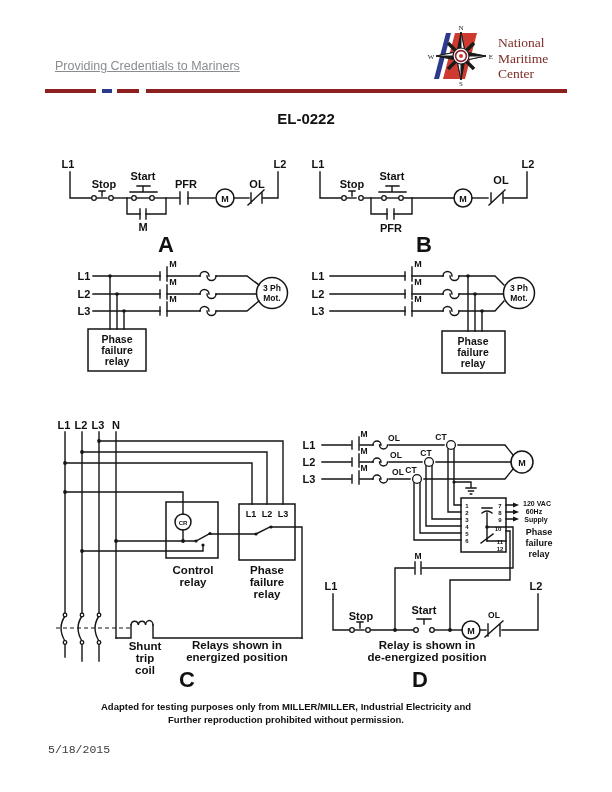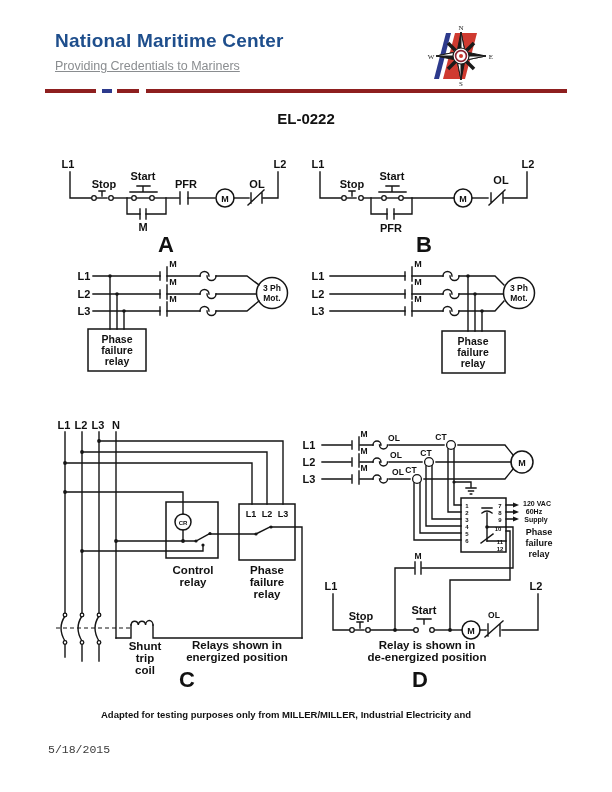--- a/index.html
+++ b/index.html
@@ -14,21 +14,21 @@
   #rule{position:absolute;left:45px;top:89px;width:522px;height:3.5px;
         background:linear-gradient(to right,
           #8e1f1f 0,#8e1f1f 9.7%,#fff 9.7%,#fff 10.9%,
           #2d3a8c 10.9%,#2d3a8c 12.8%,#fff 12.8%,#fff 13.8%,
           #8e1f1f 13.8%,#8e1f1f 18.0%,#fff 18.0%,#fff 19.3%,
           #8e1f1f 19.3%,#8e1f1f 100%);}
   #doc-title{position:absolute;left:0;top:110px;width:612px;text-align:center;
              font-size:15px;font-weight:bold;color:#111;}
   
   #footer{position:absolute;left:0;top:701px;width:572px;text-align:center;
-          font-size:9.5px;font-weight:bold;color:#111;line-height:12.6px;margin-top:8px;}
+          font-size:9.5px;font-weight:bold;color:#111;line-height:12.6px;}
   #date{position:absolute;left:48px;top:743px;font-family:Liberation Mono, monospace;
         font-size:11.5px;color:#3a3a3a;}
   
   #diagrams{position:absolute;left:0;top:0;}
   .w{stroke:#151515;stroke-width:1.4;fill:none;stroke-linecap:square;}
   .wd{stroke:#151515;stroke-width:1.2;fill:none;stroke-dasharray:4 3;}
   .box{stroke:#151515;stroke-width:1.5;fill:none;}
   .dot{fill:#151515;stroke:none;}
   .oc{fill:#fff;stroke:#151515;stroke-width:1.3;}
   .t,.t8,.t9,.t7,.t6,.t10,.t12,.t22{font-family:"Liberation Sans",sans-serif;fill:#111;
@@ -41,21 +41,20 @@
   .t7{font-size:7px;}
   .t6{font-size:6px;}
   .t22{font-size:22px;}
   .ts{font-family:"Liberation Serif",serif;font-size:7px;fill:#222;text-anchor:middle;}
 </style>
 </head>
 <body>
 
 <div id="page">
 
-  <div id="org-name">National Maritime Center</div>
   <div id="tagline">Providing Credentials to Mariners</div>
 
   <svg id="logo-svg" width="74" height="64" viewBox="0 0 74 64">
     <g>
       <polygon points="13,57 25,11 30,11 18,57" fill="#2d3a8c"></polygon>
       <polygon points="22,57 34,11 56,11 44,57" fill="#cf3a30"></polygon>
     </g>
     <g>
       <g stroke="#1a1a1a" stroke-width="3.6">
         <line x1="40" y1="34" x2="53" y2="21"></line>
@@ -76,20 +75,25 @@
       <circle cx="40" cy="34" r="8" fill="#fff" stroke="#1a1a1a" stroke-width="1.2"></circle>
       <circle cx="40" cy="34" r="5.4" fill="#fff" stroke="#8c2332" stroke-width="1.6"></circle>
       <circle cx="40" cy="34" r="2" fill="#cf3a30"></circle>
     </g>
     <text class="ts" x="40" y="8">N</text>
     <text class="ts" x="40" y="63.5">S</text>
     <text class="ts" x="10" y="37">W</text>
     <text class="ts" x="70" y="37">E</text>
   </svg>
 
+  <div id="logo-text">
+    <div>National</div>
+    <div>Maritime</div>
+    <div>Center</div>
+  </div>
 
   <div id="rule"></div>
   <div id="doc-title">EL-0222</div>
 
   <svg id="diagrams" width="612" height="792" viewBox="0 0 612 792">
 
     <g>
       <g class="w">
         <path d="M70,172 V198 H91"></path>
         <path d="M97,198 H107"></path>
@@ -385,16 +389,17 @@
       <text class="t9" x="471" y="633.5">M</text>
       <text class="t8" x="494" y="618">OL</text>
       <text class="t12" x="427" y="649">Relay is shown in</text>
       <text class="t12" x="427" y="661">de-energized position</text>
       <text class="t22" x="420" y="687">D</text>
     </g>
   </svg>
 
   <div id="footer">
     <div>Adapted for testing purposes only from MILLER/MILLER, Industrial Electricity and</div>
+    <div>Further reproduction prohibited without permission.</div>
   </div>
   <div id="date">5/18/2015</div>
 
 </div>
 
 </body></html>

